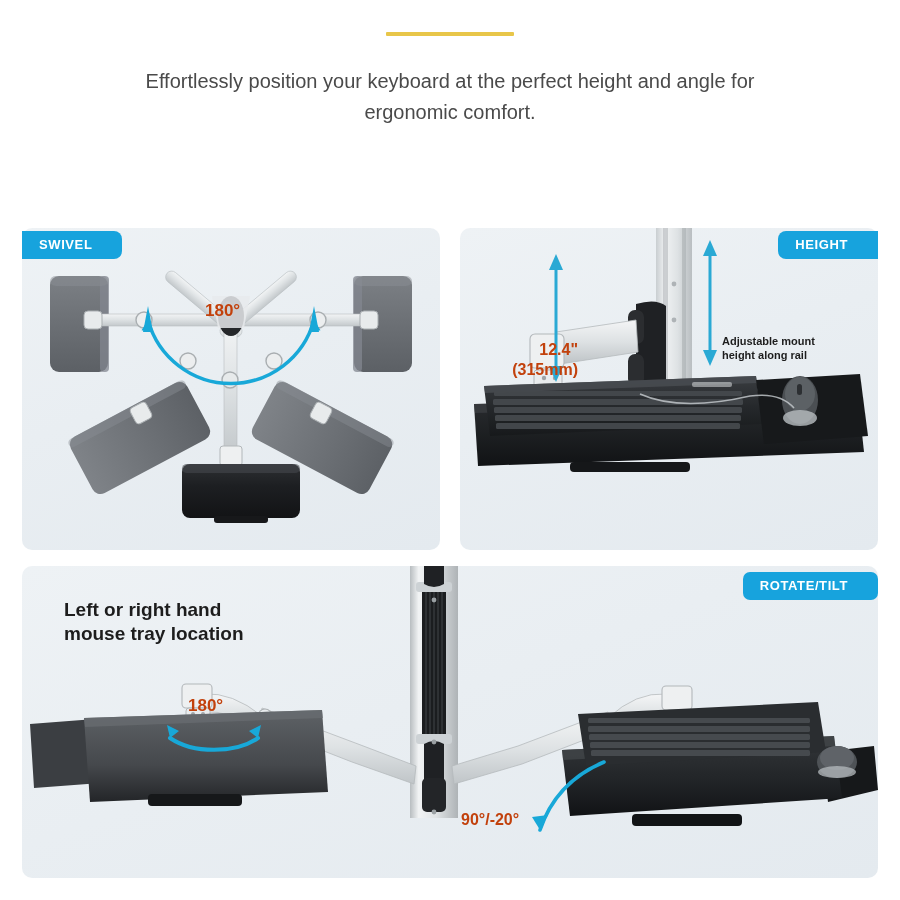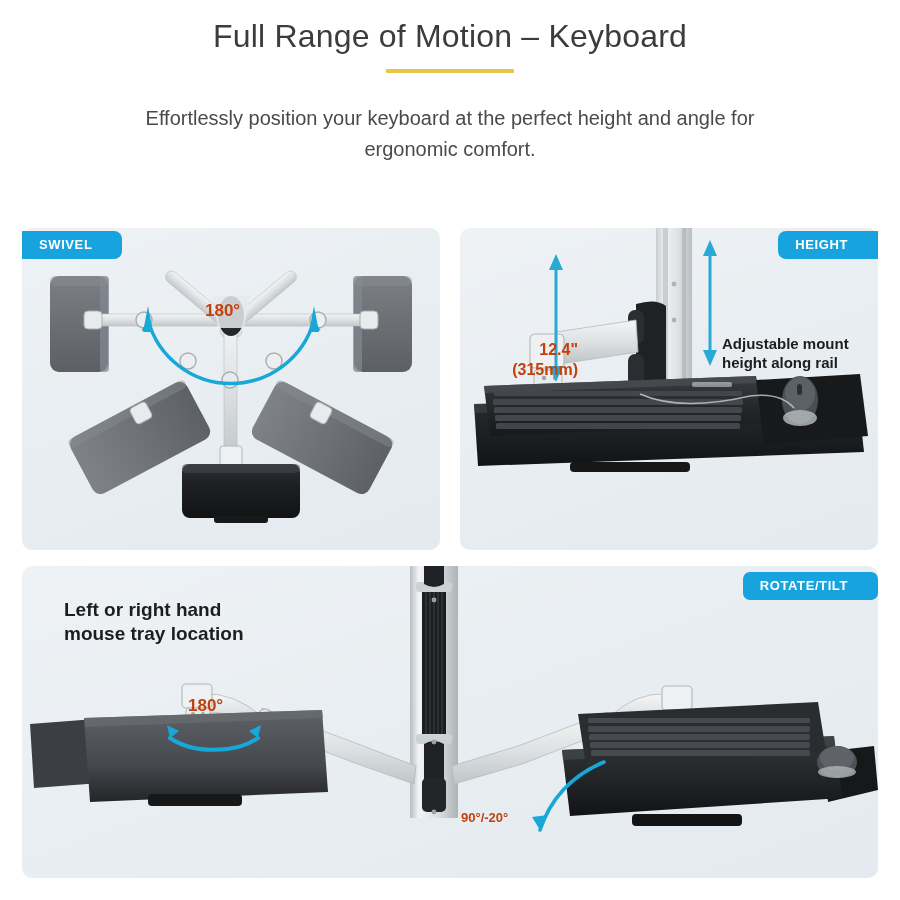--- a/index.html
+++ b/index.html
@@ -95,31 +95,30 @@
     z-index: 30;
     font-weight: bold;
     line-height: 1.28;
     white-space: pre-line;
   }
   .anno-teal { color: #c2410c; }
   .anno-dark { color: #1d1d1d; }
 
   .anno-swivel-180 { left: 205px; top: 300px; font-size: 17px; }
   .anno-height-dim { left: 500px; top: 340px; font-size: 16px; text-align: right; width: 78px; }
-  .anno-height-rail { left: 722px; top: 334px; font-size: 15px; width: 150px; }
+  .anno-height-rail { left: 722px; top: 334px; font-size: 11px; width: 150px; }
   .anno-rotate-mouse { left: 44px; top: 598px; font-size: 19px; width: 210px; margin-left: 20px; }
   .anno-rotate-180 { left: 188px; top: 695px; font-size: 17px; }
-  .anno-rotate-tilt { left: 461px; top: 810px; font-size: 13px; }
+  .anno-rotate-tilt { left: 461px; top: 810px; font-size: 16px; }
   svg { display: block; }
 </style>
 </head>
 <body>
 
 <div class="header">
-  <h1 class="header-title">Full Range of Motion – Keyboard</h1>
   <div class="header-rule"></div>
   <p class="header-sub">Effortlessly position your keyboard at the perfect height and angle for ergonomic comfort.</p>
 </div>
 
 <div class="panels">
 
   <div class="panel panel-swivel">
     <svg width="418" height="322" viewBox="0 0 418 322">
       <defs>
         <linearGradient id="trayGrayV" x1="0" y1="0" x2="0" y2="1">

